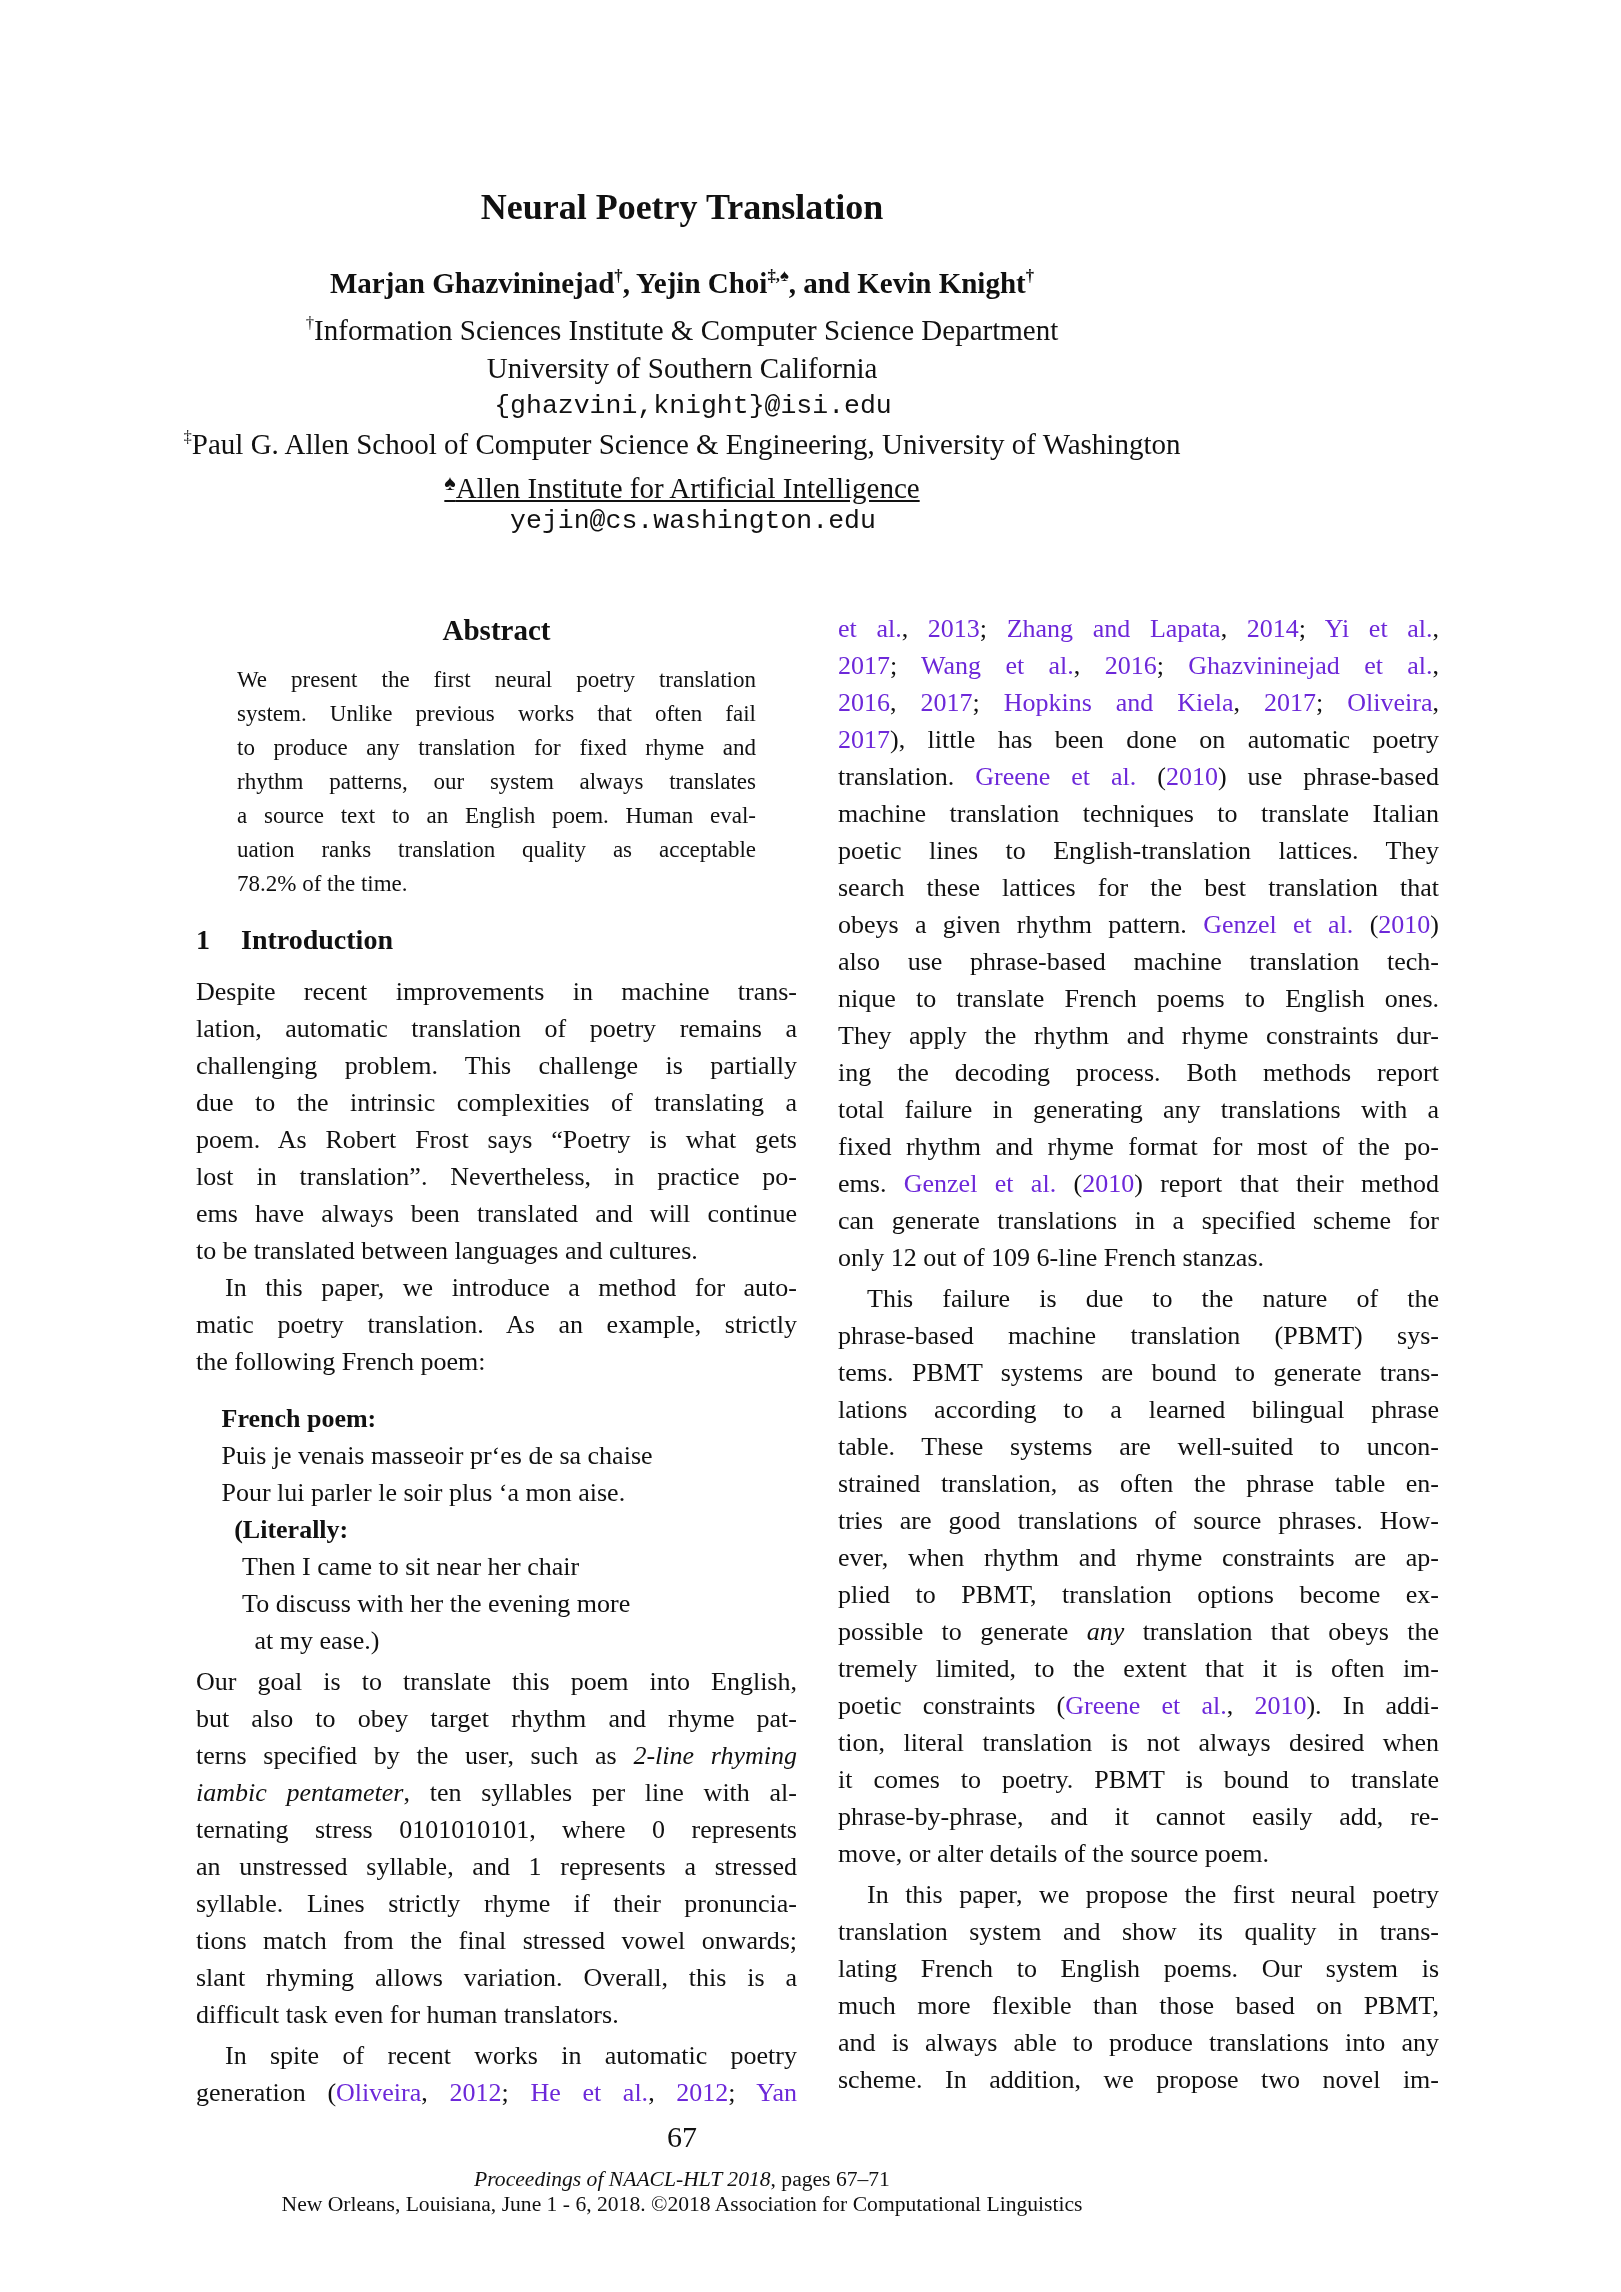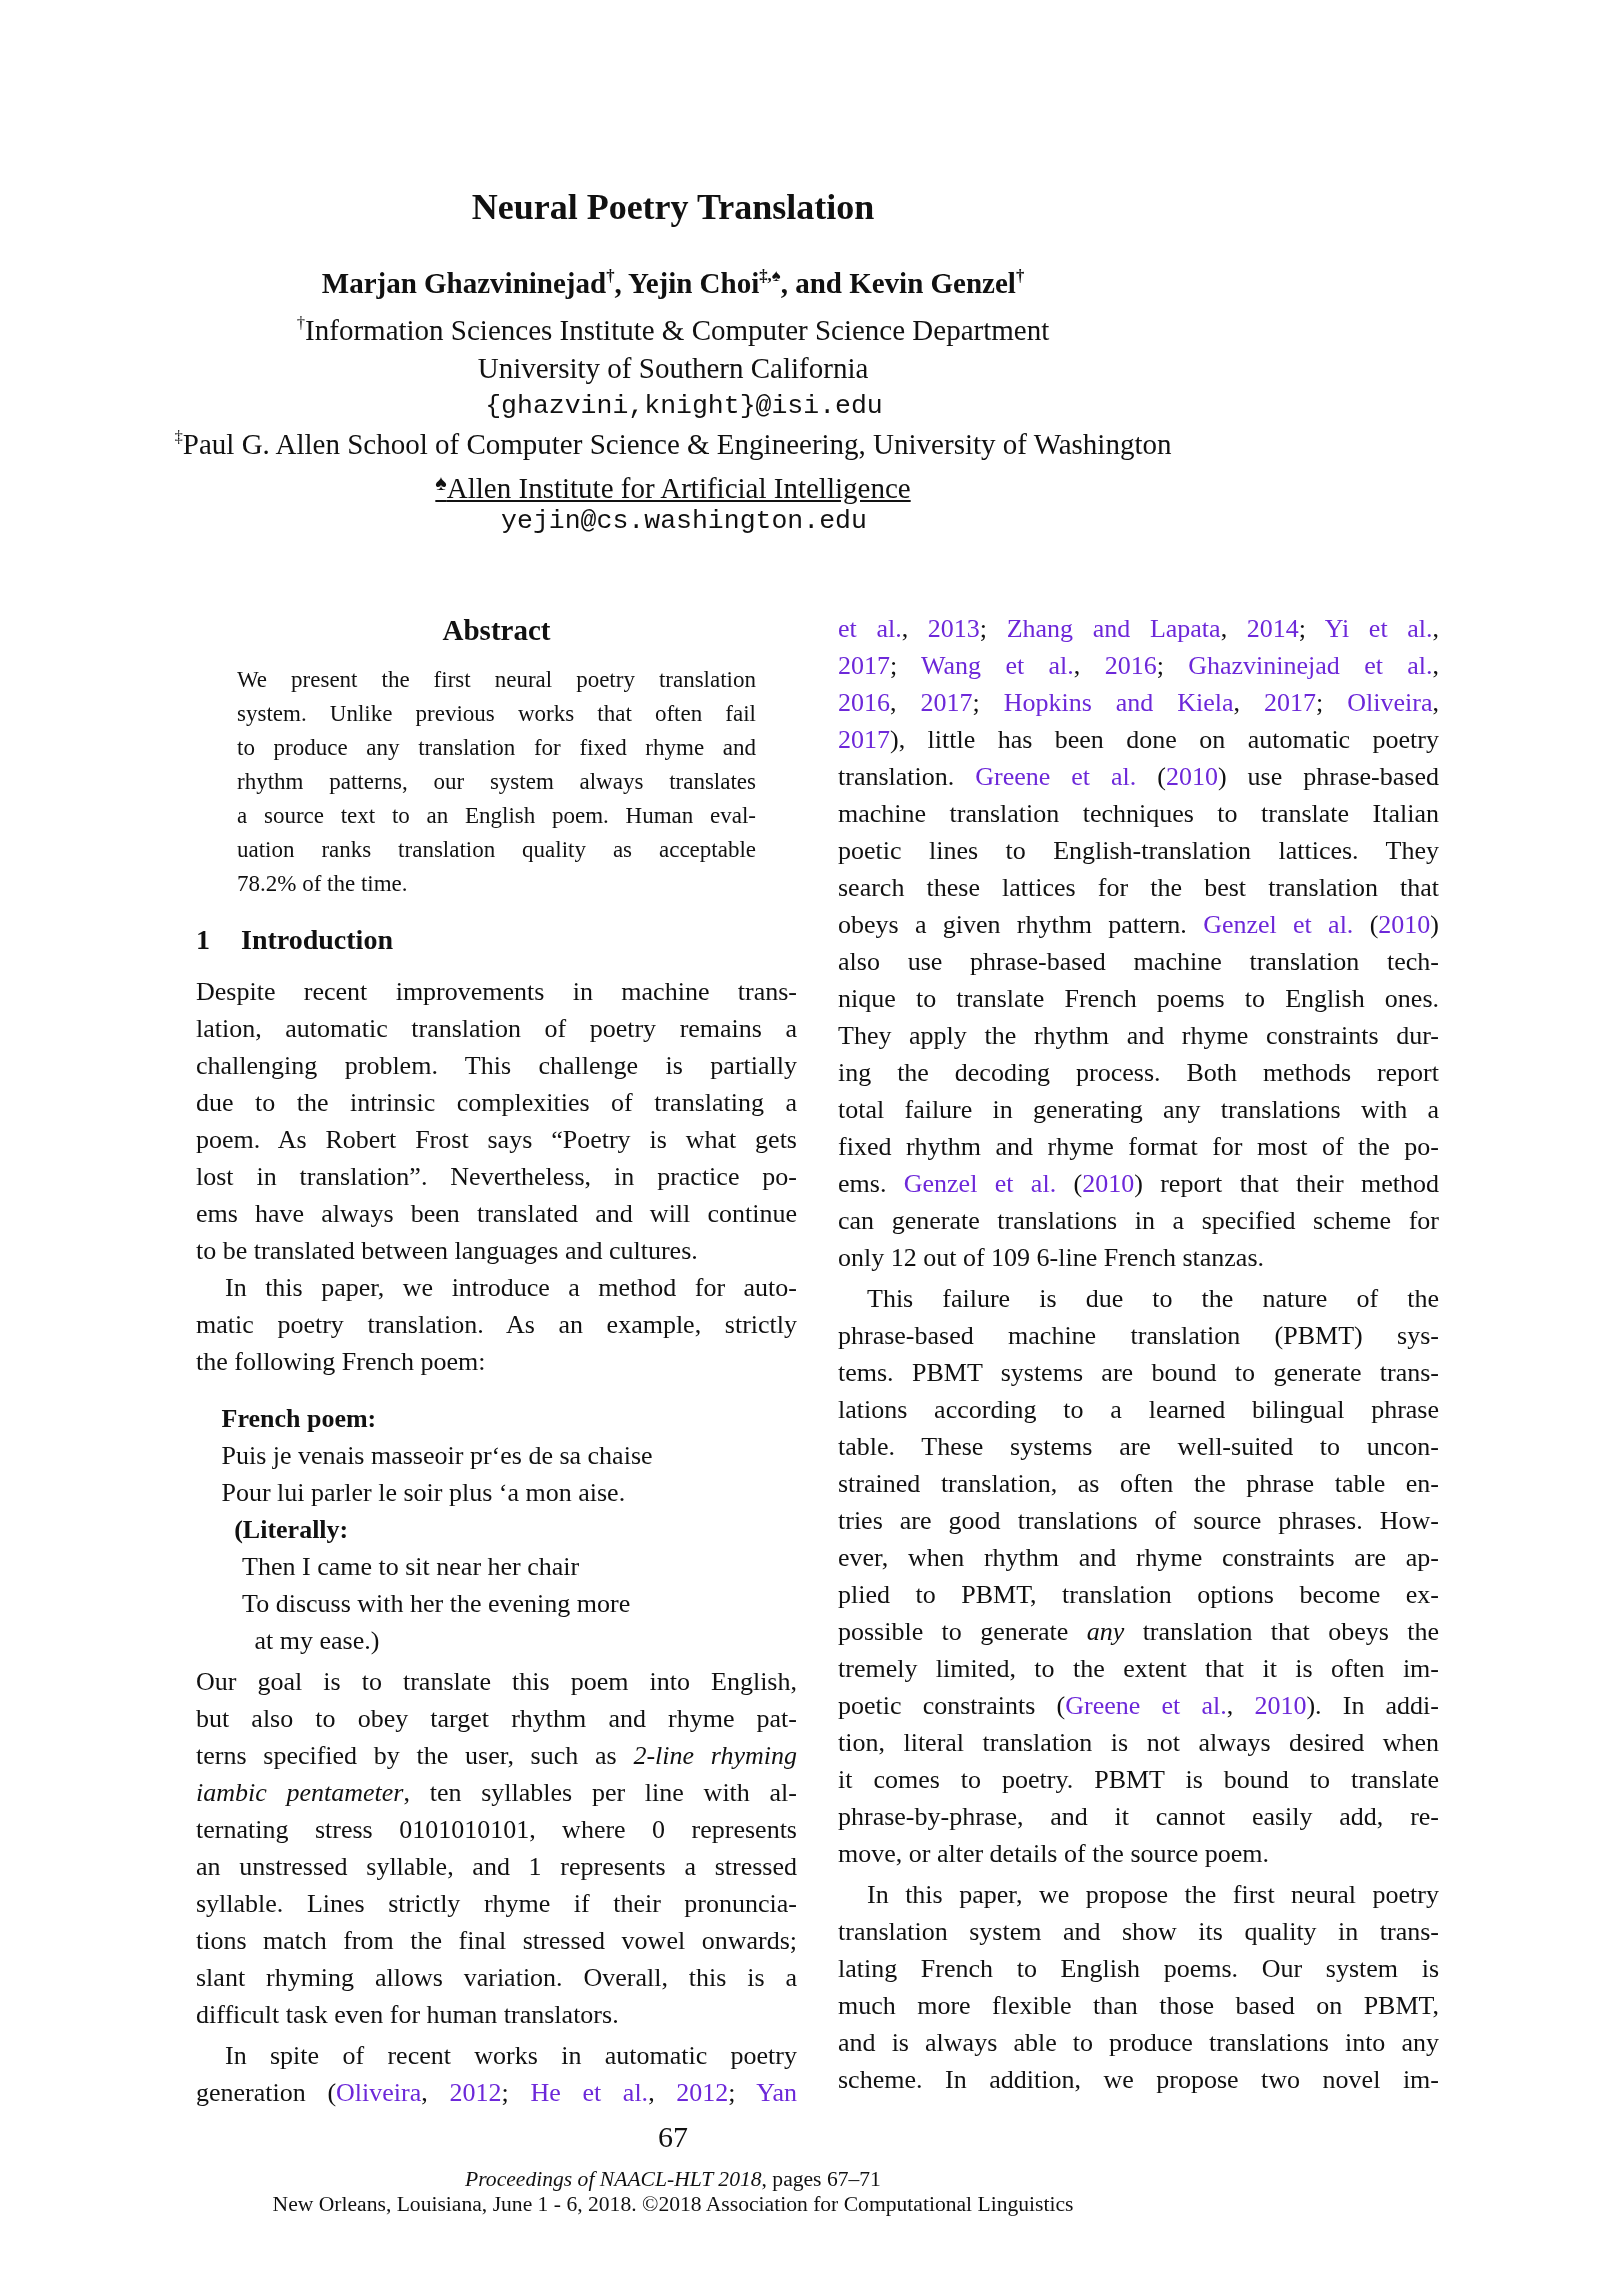--- a/index.html
+++ b/index.html
@@ -1,19 +1,19 @@
 <!DOCTYPE html>
 <html><head>
 <meta charset="utf-8">
 <style>
   html, body { margin: 0; padding: 0; background: #ffffff; }
   body { width: 1621px; height: 2293px; position: relative; overflow: hidden;
          font-family: "Liberation Serif", "DejaVu Serif", serif; color: #111; }
   .abs { position: absolute; }
-  .center { left: 0; width: 1346px; text-align: center; }
+  .center { left: 9px; width: 1346px; text-align: center; }
   #title { top: 186px; font-size: 36px; font-weight: bold; }
   .hdr { font-size: 29px; line-height: 37px; }
   .mono { font-family: "Liberation Mono", "DejaVu Sans Mono", monospace; font-size: 26.5px; margin-left: 11px; }
   sup { font-size: 16.7px; vertical-align: 11.8px; line-height: 0; }
   .col { position: absolute; width: 601px; font-size: 26px; }
   .line { height: 37px; line-height: 37px; white-space: nowrap; text-align: justify; text-align-last: justify; }
   .line.last { text-align-last: left; }
   .ind { text-indent: 29px; }
   .cite { color: #6d28d9; }
   .abstract-h { font-size: 29px; font-weight: bold; text-align: center; }
@@ -24,21 +24,21 @@
   #pagenum { top: 2120px; font-size: 30px; }
   #foot1 { top: 2167px; font-size: 21.6px; }
   #foot2 { top: 2192px; font-size: 21.6px; }
 </style>
 </head>
 <body>
 
 <div id="title" class="abs center">Neural Poetry Translation</div>
 
 <div class="abs center hdr bold" style="top:265px;">
-  <span>Marjan Ghazvininejad</span><sup>†</sup><span>, </span><span>Yejin Choi</span><sup>‡,♠</sup><span>, and </span><span>Kevin Genzel</span><sup>†</sup>
+  <span>Marjan Ghazvininejad</span><sup>†</sup><span>, </span><span>Yejin Choi</span><sup>‡,♠</sup><span>, and </span><span>Kevin Knight</span><sup>†</sup>
 </div>
 
 <div class="abs center hdr" style="top:312px;"><sup>†</sup><span>Information Sciences Institute &amp; Computer Science Department</span></div>
 <div class="abs center hdr" style="top:350px;"><span>University of Southern California</span></div>
 <div class="abs center hdr mono" style="top:388px;"><span>{ghazvini,knight}@isi.edu</span></div>
 <div class="abs center hdr" style="top:426px;"><sup>‡</sup><span>Paul G. Allen School of Computer Science &amp; Engineering, University of Washington</span></div>
 <div class="abs center hdr" style="top:465px;text-decoration:underline;"><span style="font-size:21.6px;vertical-align:7.8px;">♠</span><span>Allen Institute for Artificial Intelligence</span></div>
 <div class="abs center hdr mono" style="top:503px;"><span>yejin@cs.washington.edu</span></div>
 
 <div class="col" style="left:196px; top:608px;">

